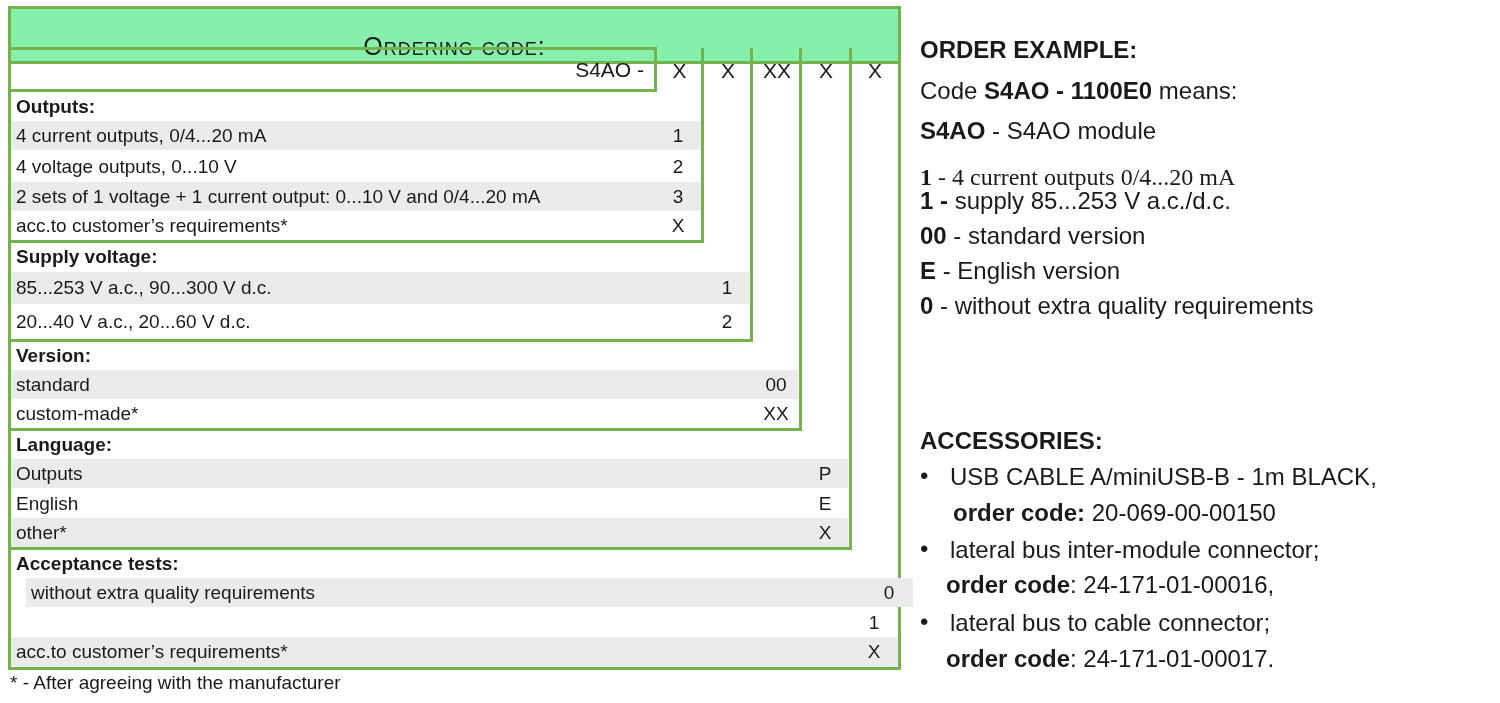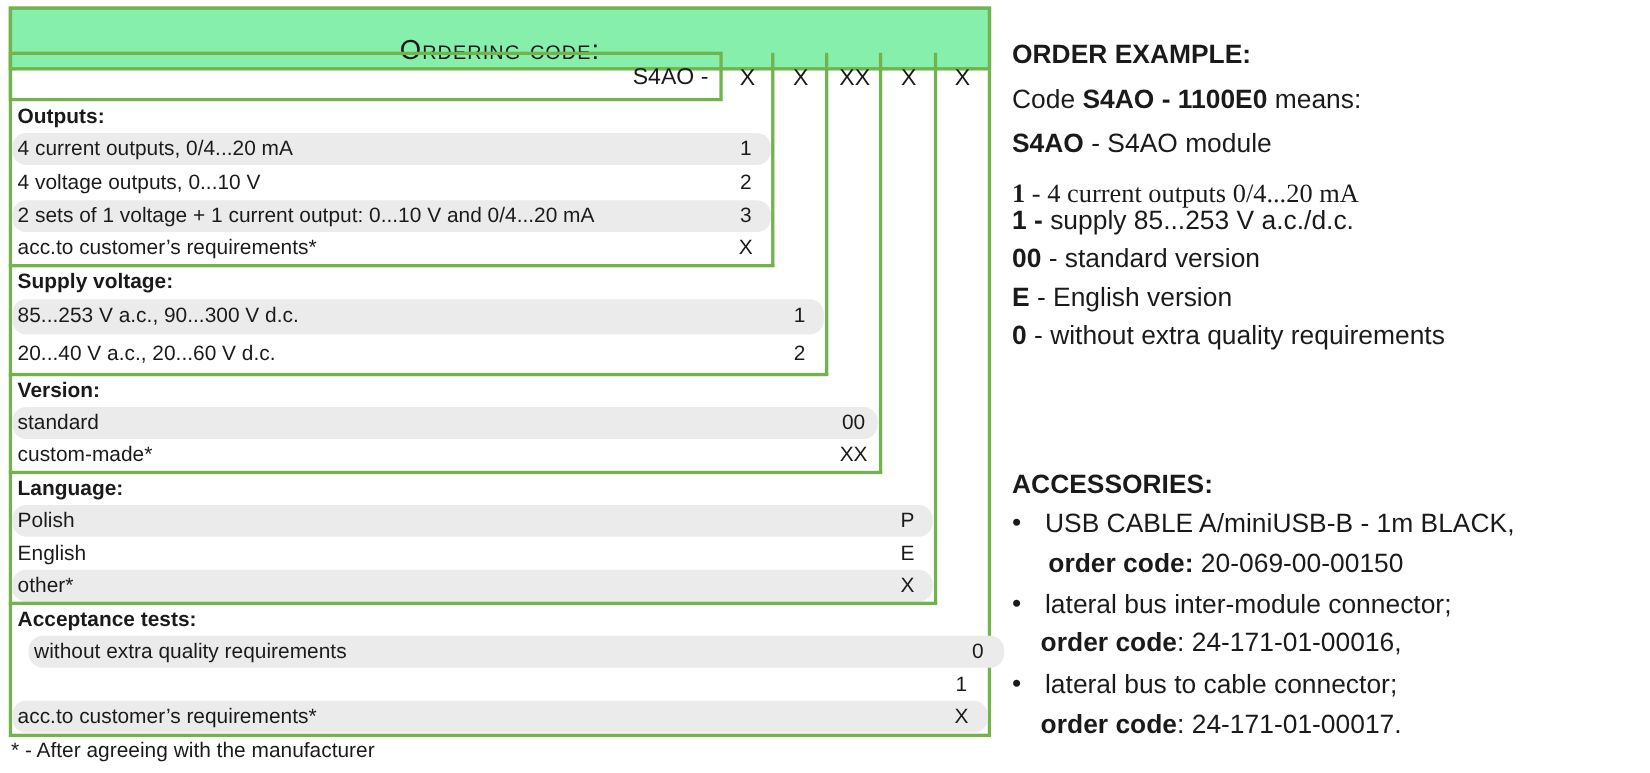--- a/index.html
+++ b/index.html
@@ -12,21 +12,21 @@
   #header { left: 8px; top: 6px; width: 893px; height: 58px; background: #86efac;
             border: 3px solid #72b34e; display:flex; align-items:flex-end; justify-content:center; }
   #header span { font-size: 25px; letter-spacing: 1px; font-variant: small-caps; color: #1a1a1a; }
   #prefix-box { left: 8px; top: 47px; width: 649px; height: 45px; border: 3px solid #72b34e;
                display:flex; align-items:center; justify-content:flex-end; padding-right: 10px; font-size: 21px; }
   .codehdr { top: 50px; height: 42px; display:flex; align-items:center; justify-content:center; font-size: 21px; }
 
   .vline { width: 3px; background: #72b34e; }
   .hline { height: 3px; background: #72b34e; }
 
-  .row { left: 11px; height: 29px; display:flex; align-items:center; font-size: 19px; padding-left: 5px; border-radius: 13px; }
+  .row { left: 11px; height: 29px; display:flex; align-items:center; font-size: 19px; padding-left: 5px; }
   .row.shade { background: #ebebeb; }
   .row.title { font-weight: bold; font-size: 19px; }
   .code { position: absolute; top: 0; height: 100%; display:flex; align-items:center; justify-content:center;
           width: 46px; font-size: 19px; }
 
   #footnote { left: 10px; top: 672px; font-size: 19px; }
 
   
   .rp { left: 920px; font-size: 24px; white-space: nowrap; }
   .rp b { font-weight: bold; }
@@ -82,21 +82,21 @@
   <span>standard</span>
   <span class="code" style="left:742px;">00</span>
 </div>
 <div class="abs row" style="top:399px;width:787px;">
   <span>custom-made*</span>
   <span class="code" style="left:742px;">XX</span>
 </div>
 
 <div class="abs row title" style="top:430px;width:837px;">Language:</div>
 <div class="abs row shade" style="top:459px;width:837px;">
-  <span>Polish</span>
+  <span>Outputs</span>
   <span class="code" style="left:791px;">P</span>
 </div>
 <div class="abs row" style="top:489px;width:837px;">
   <span>English</span>
   <span class="code" style="left:791px;">E</span>
 </div>
 <div class="abs row shade" style="top:518px;width:837px;">
   <span>other*</span>
   <span class="code" style="left:791px;">X</span>
 </div>

